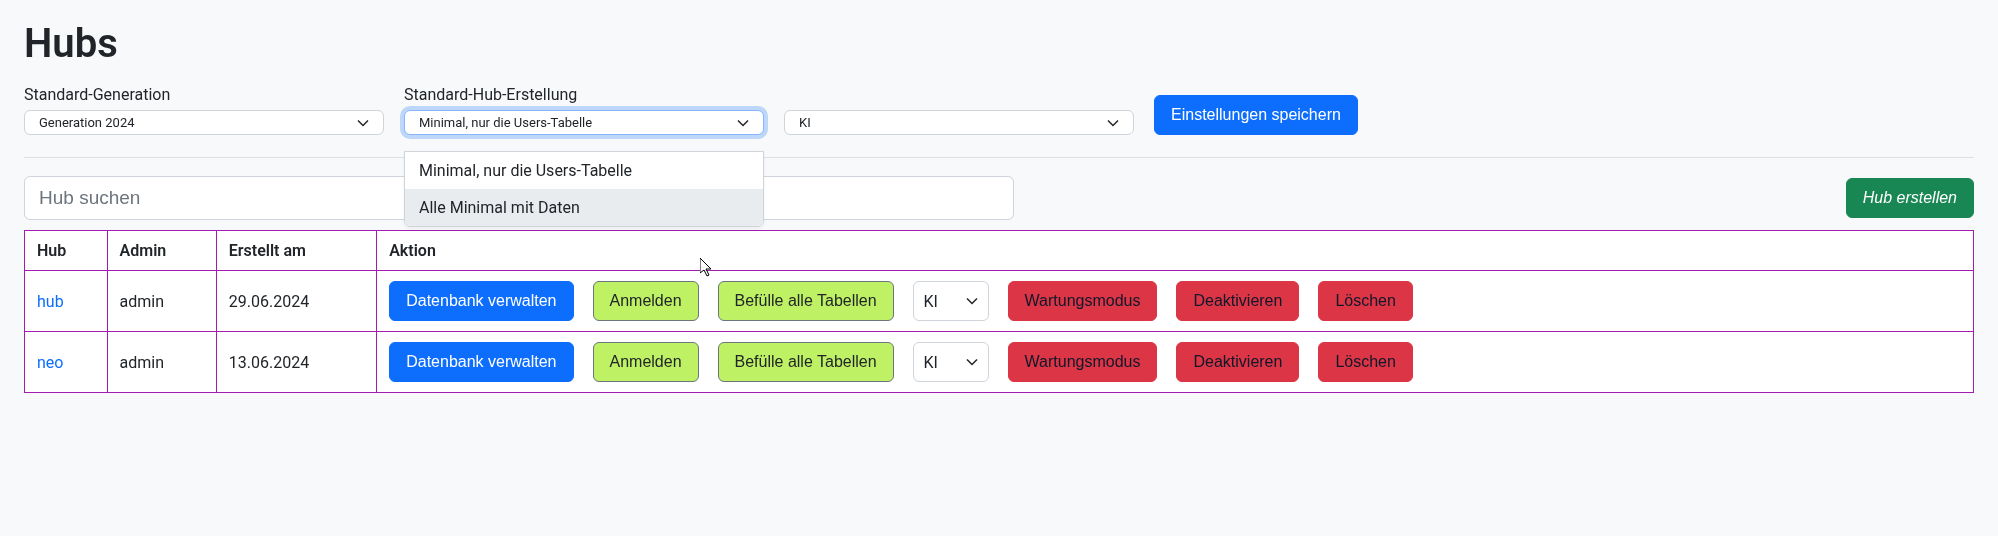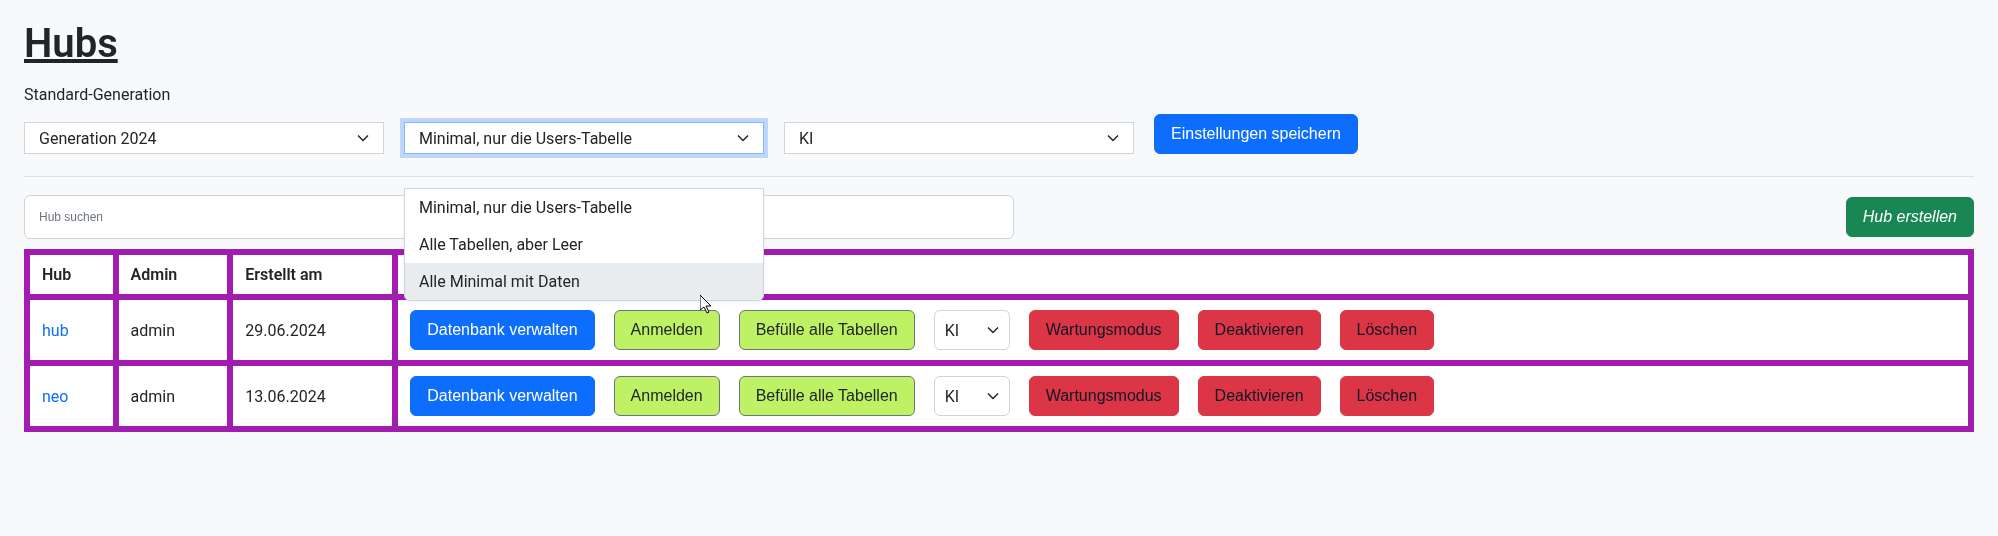--- a/index.html
+++ b/index.html
@@ -7,50 +7,49 @@
     font-family: -apple-system, BlinkMacSystemFont, "Segoe UI", Roboto, Arial, sans-serif;
     background: #f8f9fa;
     color: #212529;
     font-size: 16px;
     padding: 20px 24px;
   }
   h1 {
     font-size: 40px;
     font-weight: 600;
     margin-bottom: 18px;
-    text-decoration: underline;
   }
   .settings-row {
     display: flex;
     gap: 20px;
     align-items: flex-end;
     border-bottom: 1px solid #dee2e6;
     padding-bottom: 22px;
     margin-bottom: 18px;
   }
   .field-group {
     display: flex;
     flex-direction: column;
-    gap: 18px;
+    gap: 6px;
     position: relative;
   }
   .field-label {
     font-size: 16px;
     color: #212529;
   }
   .select {
     display: flex;
     align-items: center;
     justify-content: space-between;
     background: #fff;
     border: 1px solid #ced4da;
-    border-radius: 0;
-    height: 32px;
+    border-radius: 6px;
+    height: 25px;
     padding: 0 14px;
-    font-size: 16px;
+    font-size: 13px;
     cursor: pointer;
     min-width: 360px;
   }
   .select.narrow { min-width: 360px; }
   .select.focused {
     border-color: #86b7fe;
     box-shadow: 0 0 0 4px rgba(13,110,253,0.25);
   }
   .chev {
     width: 12px; height: 12px;
@@ -103,32 +102,32 @@
     justify-content: space-between;
     align-items: center;
     margin-bottom: 10px;
   }
   .search-input {
     width: 990px;
     height: 44px;
     border: 1px solid #ced4da;
     border-radius: 6px;
     padding: 0 14px;
-    font-size: 12px;
+    font-size: 19px;
     background: #fff;
   }
   .search-input::placeholder { color: #6c757d; }
   table {
     width: 100%;
     border-collapse: collapse;
     background: #fff;
     border: 1px solid #dee2e6;
   }
   th, td {
-    border: 6px solid #a21caf;
+    border: 1px solid #a21caf;
     padding: 10px 12px;
     text-align: left;
     font-size: 16px;
     vertical-align: middle;
   }
   th { font-weight: 600; background: #fff; }
   .link { color: #0d6efd; }
   .actions-cell {
     display: flex;
     gap: 19px;
@@ -163,31 +162,31 @@
       <span>Generation 2024</span>
       <span class="chev">
         <svg viewBox="0 0 12 12">
             <path d="M1 3.5 L6 8.5 L11 3.5" stroke="#212529" stroke-width="1.5" fill="none"></path>
           </svg>
       </span>
     </div>
   </div>
 
   <div class="field-group">
+    <div class="field-label">Standard-Hub-Erstellung</div>
     <div class="select focused">
       <span>Minimal, nur die Users-Tabelle</span>
       <span class="chev">
         <svg viewBox="0 0 12 12">
             <path d="M1 3.5 L6 8.5 L11 3.5" stroke="#212529" stroke-width="1.5" fill="none"></path>
           </svg>
       </span>
     </div>
     <div class="dropdown-panel">
       <div class="dropdown-option">Minimal, nur die Users-Tabelle</div>
-      <div class="dropdown-option">Alle Tabellen, aber Leer</div>
       <div class="dropdown-option hover">Alle Minimal mit Daten</div>
     </div>
     <svg class="cursor-arrow" viewBox="0 0 14 20">
       <path d="M0 0 L0 15 L4 12 L7 18 L9 17 L6 11 L11 11 Z" fill="#fff" stroke="#000" stroke-width="1"></path>
     </svg>
   </div>
 
   <div class="field-group">
     <div class="select" style="min-width:350px">
       <span>KI</span>

